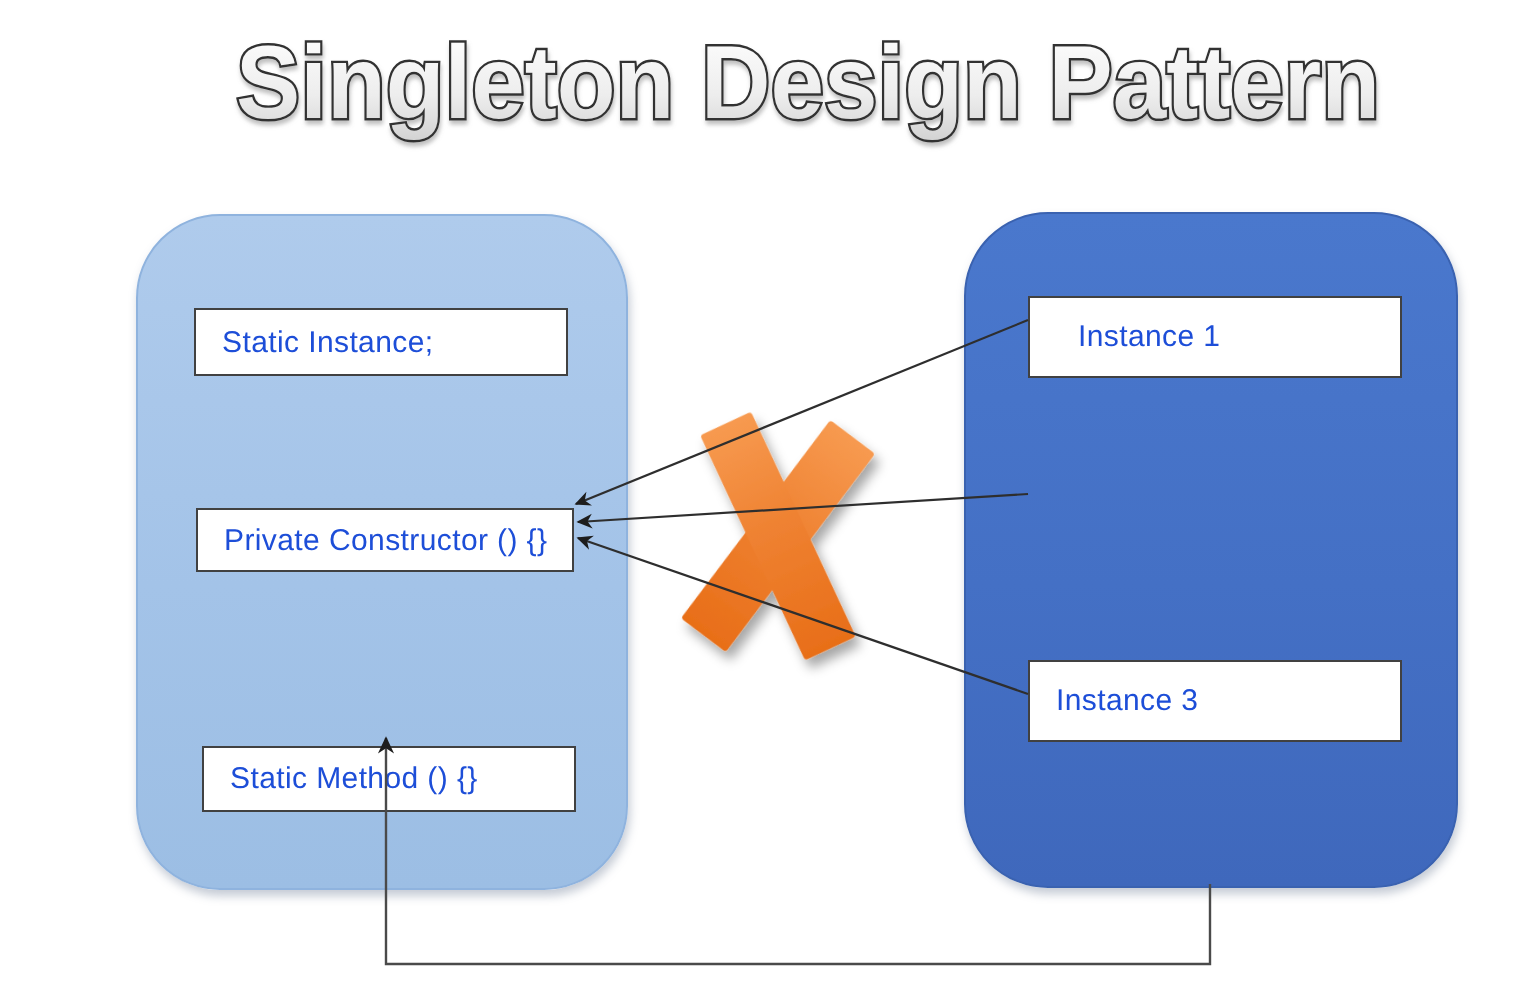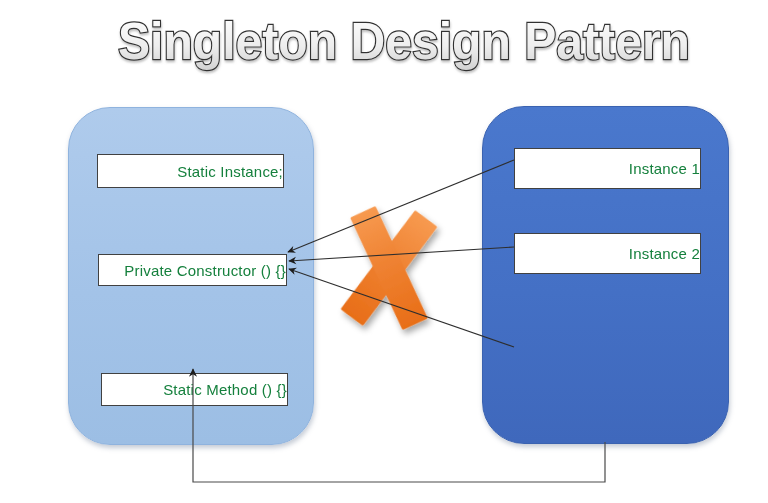--- a/index.html
+++ b/index.html
@@ -17,21 +17,21 @@
   }
   .container.right{
     left:482px;top:106px;width:245px;height:336px;
     background:linear-gradient(180deg,#4A78CD 0%,#4470C5 55%,#3F68BC 100%);
     border:1px solid #3A62B0;
     box-shadow:1px 3px 5px rgba(110,125,150,0.40);
   }
   .wbox{
     position:absolute;background:#ffffff;border:1px solid #414141;
     display:flex;align-items:center;box-sizing:border-box;
-    padding-left:13px;font-size:15px;color:#15803d;letter-spacing:0.2px;justify-content:flex-end;
+    padding-left:13px;font-size:15px;color:#1d4ed8;letter-spacing:0.2px;
   }
   .m1{left:97px; top:154px;width:187px;height:34px;}
   .m2{left:98px; top:254px;width:189px;height:32px;}
   .m3{left:101px;top:333px;width:187px;height:33px;margin-top:40px;}
   .i1{left:514px;top:148px;width:187px;height:41px;padding-left:24px;}
   .i2{left:514px;top:233px;width:187px;height:41px;}
   .i3{left:514px;top:330px;width:187px;height:41px;}
   .overlay{position:absolute;left:0;top:0;pointer-events:none;}
 </style>
 </head>
@@ -62,22 +62,22 @@
   <div class="wbox m2">
     <span>Private Constructor () {}</span>
   </div>
   <div class="wbox m3">
     <span>Static Method () {}</span>
   </div>
 
   <div class="wbox i1">
     <span>Instance 1</span>
   </div>
-  <div class="wbox i2">
-    <span>Instance 2</span>
+  <div class="wbox i3">
+    <span>Instance 3</span>
   </div>
 
   <svg class="overlay" width="768" height="503">
     <defs>
       <linearGradient id="xg" x1="0" y1="0" x2="0" y2="1">
         <stop offset="0" stop-color="#F79A50"></stop>
         <stop offset="0.45" stop-color="#EF8232"></stop>
         <stop offset="1" stop-color="#E86E18"></stop>
       </linearGradient>
       <filter id="xshadow" x="-30%" y="-30%" width="170%" height="170%">

